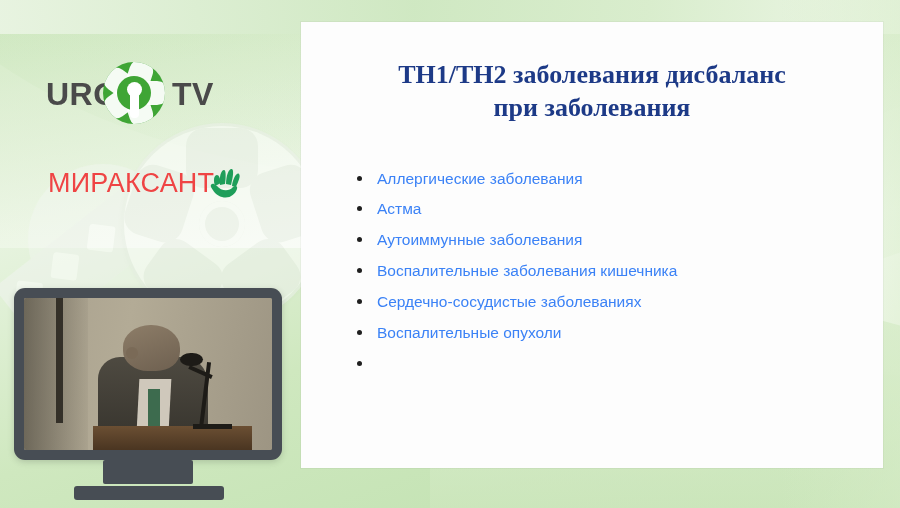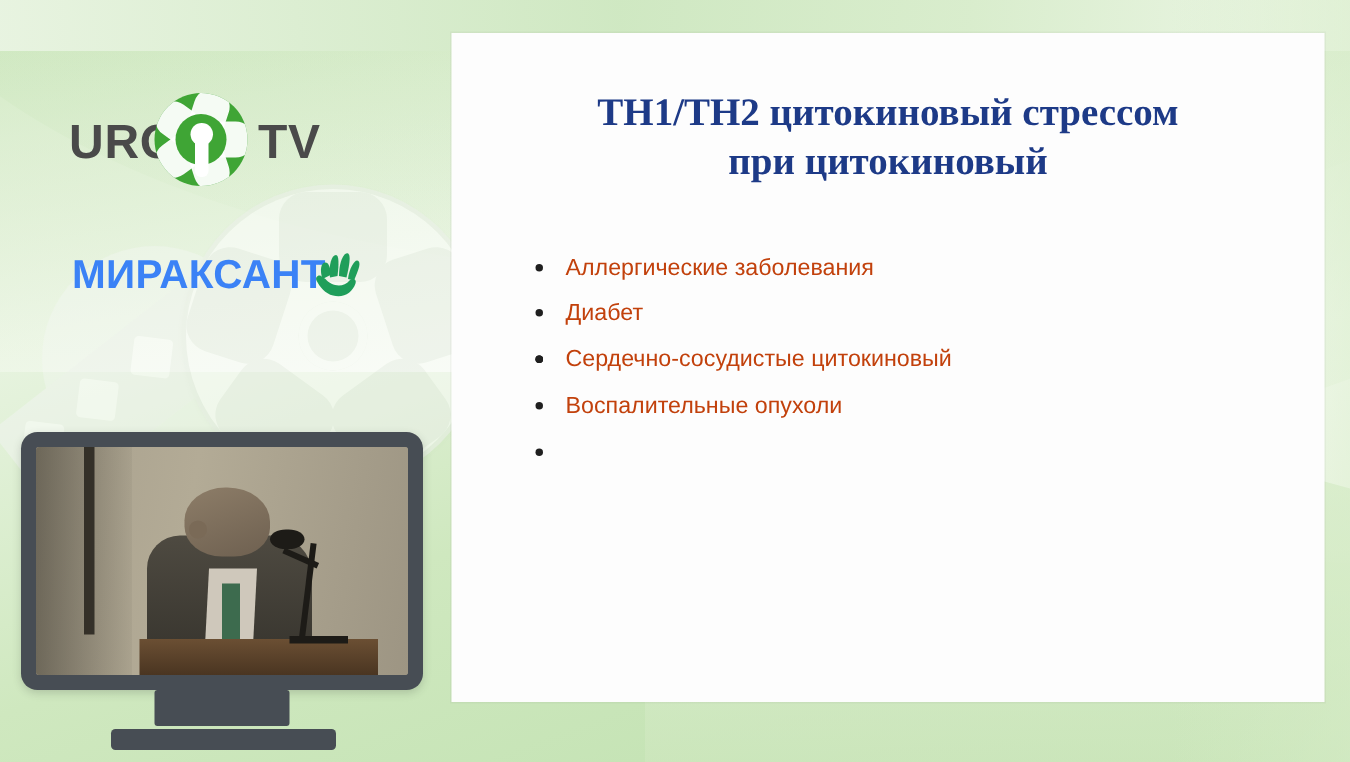--- a/index.html
+++ b/index.html
@@ -106,21 +106,21 @@
     border-radius:50%;background:#ffffff;
   }
   .uro-mark .stem{
     position:absolute;left:50%;top:50%;width:9px;height:23px;margin:2px 0 0 -4px;
     background:#ffffff;border-radius:0 0 4px 4px;
   }
 
   
   .miraxant{position:absolute;left:48px;top:168px;height:34px;}
   .miraxant .mx-word{
-    font-size:27px;font-weight:700;color:#3b82f6;letter-spacing:.2px;
+    font-size:27px;font-weight:400;color:#ef4444;letter-spacing:.2px;
     font-family:"Liberation Sans", sans-serif;
   }
   .miraxant .mx-tm{
     font-size:11px;vertical-align:super;color:#2b2b2b;margin-left:1px;
   }
   .mx-hand{
     position:absolute;left:160px;top:-2px;width:38px;height:34px;
   }
 
   
@@ -159,21 +159,21 @@
   }
   .slide-title{
     margin:36px 40px 0 40px;text-align:center;
     font-family:"Liberation Serif", serif;font-weight:700;
     font-size:26px;line-height:1.28;color:#1d3a87;
   }
   .slide-title .line{display:block;}
   .bullets{margin:44px 0 0 54px;padding:0;list-style:none;}
   .bullets li{
     position:relative;padding-left:22px;margin-bottom:11.5px;
-    font-size:15.5px;color:#c2410c;line-height:1.25;
+    font-size:15.5px;color:#3b82f6;line-height:1.25;
     font-family:"Liberation Sans", sans-serif;
   }
   .bullets li .bdot{
     position:absolute;left:2px;top:7px;width:5px;height:5px;border-radius:50%;background:#1f1f1f;
   }
 </style>
 </head>
 <body>
 
 <div class="stage">
@@ -249,27 +249,27 @@
       <div class="v-mic-stand"></div>
       <div class="v-podium"></div>
       <div class="v-mic-base"></div>
     </div>
   </div>
   <div class="mon-neck"></div>
   <div class="mon-base"></div>
 
   <div class="slide">
     <div class="slide-title">
-      <span class="line">TH1/TH2 цитокиновый стрессом</span>
-      <span class="line">при цитокиновый</span>
+      <span class="line">TH1/TH2 заболевания дисбаланс</span>
+      <span class="line">при заболевания</span>
     </div>
     <ul class="bullets">
       <li><span class="bdot"></span><span>Аллергические заболевания</span></li>
-      <li><span class="bdot"></span><span>Диабет</span></li>
-      <li><span class="bdot"></span></li>
-      <li><span class="bdot"></span></li>
-      <li><span class="bdot"></span><span>Сердечно-сосудистые цитокиновый</span></li>
+      <li><span class="bdot"></span><span>Астма</span></li>
+      <li><span class="bdot"></span><span>Аутоиммунные заболевания</span></li>
+      <li><span class="bdot"></span><span>Воспалительные заболевания кишечника</span></li>
+      <li><span class="bdot"></span><span>Сердечно-сосудистые заболеваниях</span></li>
       <li><span class="bdot"></span><span>Воспалительные опухоли</span></li>
       <li><span class="bdot"></span></li>
     </ul>
   </div>
 
 </div>
 
 </body></html>

